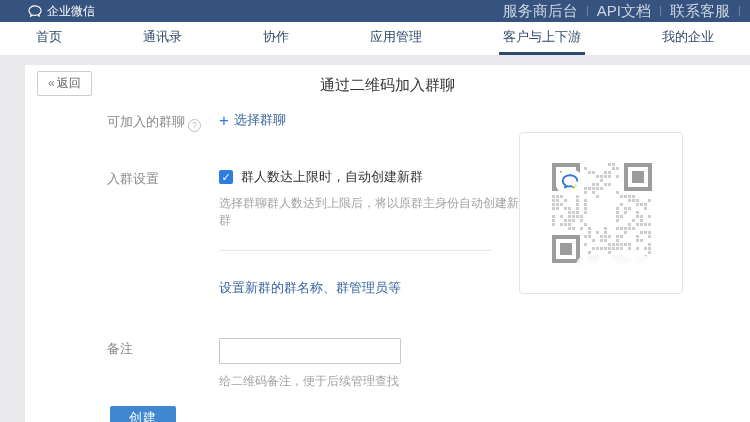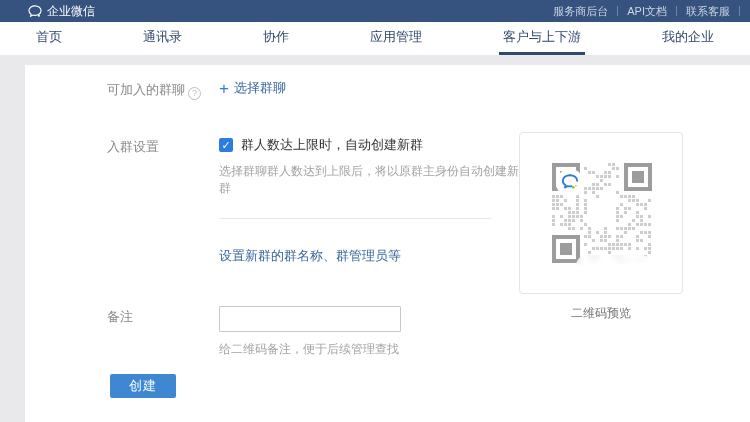--- a/index.html
+++ b/index.html
@@ -12,21 +12,21 @@
     color: #333;
   }
   
   .topbar {
     height: 22px; background: #36527e;
     display: flex; align-items: center; justify-content: space-between;
     padding: 0 10px 0 28px;
   }
   .brand { display: flex; align-items: center; gap: 5px; color: #fff; font-size: 12px; }
   .brand svg { display: block; }
-  .topbar-links { display: flex; align-items: center; font-size: 11px; color: #ccd5e2; }
+  .topbar-links { display: flex; align-items: center; font-size: 15px; color: #ccd5e2; }
   .topbar-links .tlink { padding: 0 9px; cursor: pointer; white-space: nowrap; }
   .tl-div { width: 1px; height: 10px; background: rgba(255,255,255,.28); }
   
   .nav {
     height: 33px; background: #fff;
     display: flex; align-items: stretch; justify-content: space-between;
     padding: 0 32px;
   }
   .tab {
     display: flex; align-items: center; padding: 8px 4px;
@@ -131,20 +131,24 @@
   <div class="tab">首页</div>
   <div class="tab">通讯录</div>
   <div class="tab">协作</div>
   <div class="tab">应用管理</div>
   <div class="tab active">客户与上下游</div>
   <div class="tab">我的企业</div>
 </div>
 
 <div class="panel">
 
+  <div class="panel-header">
+    <button class="back-btn"><span class="chev">«</span><span>返回</span></button>
+    <div class="page-title">通过二维码加入群聊</div>
+  </div>
 
   <div class="form">
 
     <div class="frow">
       <div class="flabel"><span>可加入的群聊</span><i class="info-icon">?</i></div>
       <div class="fcontrol">
         <span class="link"><span class="plus">+</span><span>选择群聊</span></span>
       </div>
     </div>
 
@@ -361,16 +365,15 @@
       <div class="qr-logo">
         <svg width="24" height="24" viewBox="0 0 24 24">
           <path d="M12 4.2c-4 0-7.2 2.5-7.2 5.6 0 1.8 1.1 3.4 2.8 4.4l-.6 2.3 2.7-1.4c.7.2 1.5.3 2.3.3.5 0 1-.05 1.5-.13" fill="#fff" stroke="#2f7bd9" stroke-width="1.9" stroke-linecap="round" stroke-linejoin="round"></path>
           <path d="M19.2 9.8c0-3.1-3.2-5.6-7.2-5.6" fill="none" stroke="#2f7bd9" stroke-width="1.9" stroke-linecap="round"></path>
           <path d="M17.5 13.5l1.8 1.6-2.3.5z" fill="#f6b600"></path>
           <circle cx="15.3" cy="16.2" r="1.3" fill="#8ec31f"></circle>
         </svg>
       </div>
       <div class="qr-blur"></div>
     </div>
-    <div class="qr-caption">二维码预览</div>
   </div>
 
 </div>
 
 </body></html>

